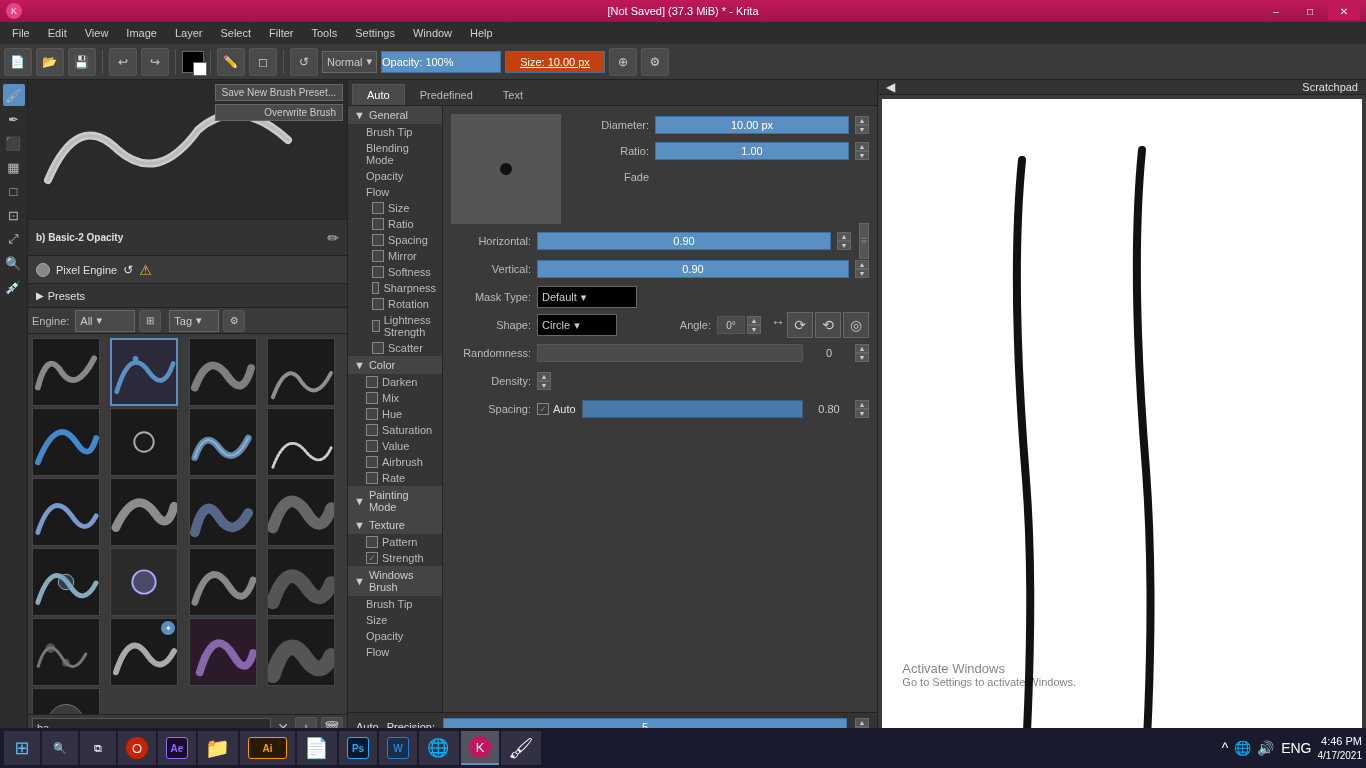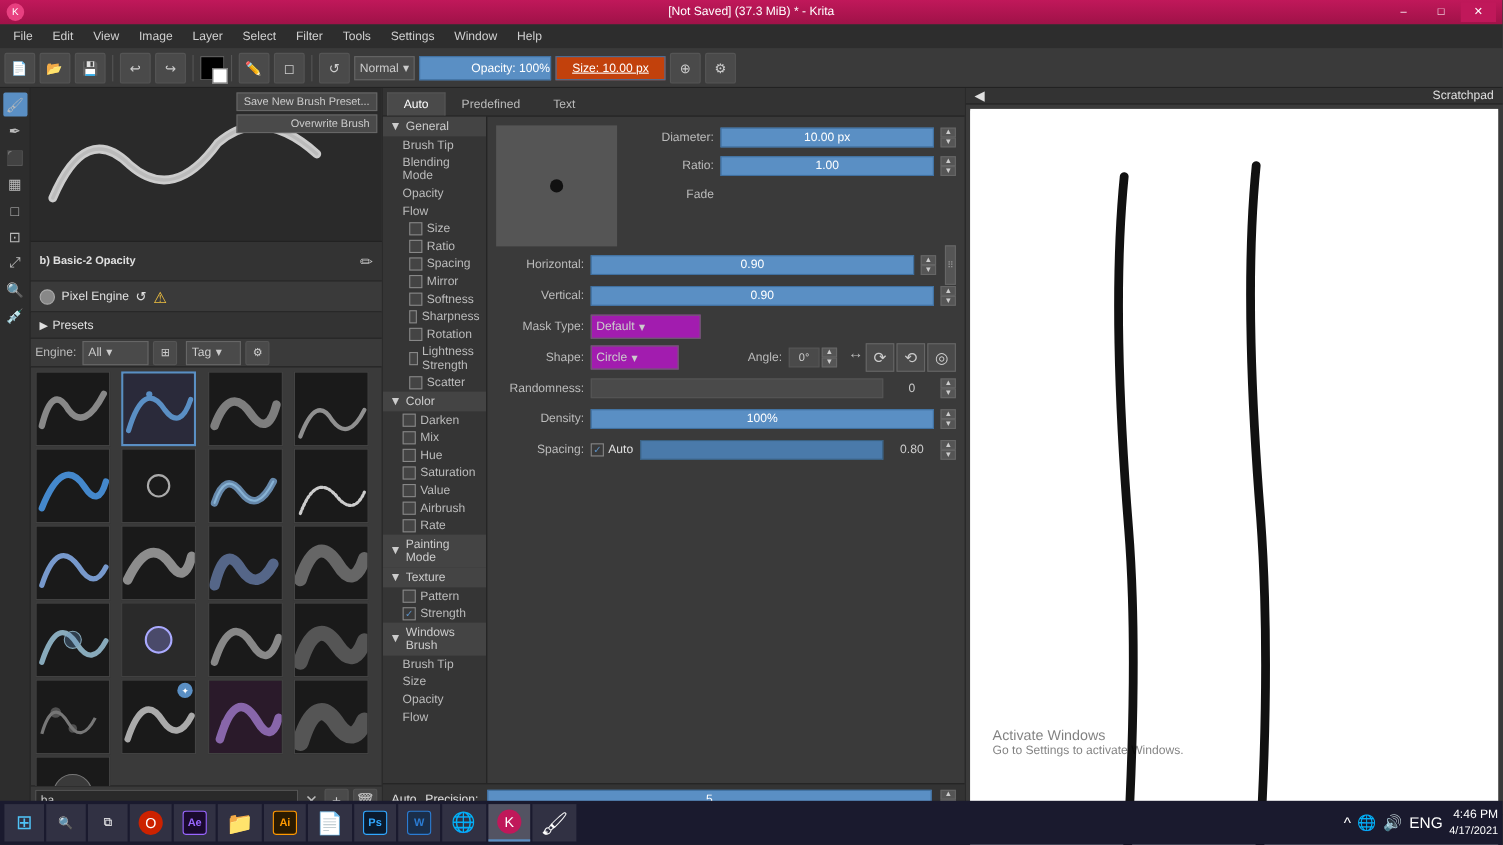--- a/index.html
+++ b/index.html
@@ -92,21 +92,21 @@
     }
     .tb-input-wide {
       height: 22px; width: 100px; background: #c2410c;
       border: 1px solid #4070a0; display: flex; align-items: center;
       justify-content: center; color: white; font-size: 11px; text-decoration: underline;
     }
     .opacity-bar {
       width: 120px; height: 22px;
       background: #5a8fc4;
       border: 1px solid #4070a0;
-      display: flex; align-items: center; justify-content: flex-end;
+      display: flex; align-items: center; justify-content: flex-start;
       color: white; font-size: 11px;
     }
 
     
     #main-layout {
       display: flex;
       width: 100%;
       height: calc(768px - 22px - 22px - 36px - 28px);
     }
 
@@ -302,21 +302,21 @@
       display: flex; align-items: center; justify-content: center;
       font-size: 7px; cursor: pointer; color: #ccc; line-height: 1;
     }
     .shape-btn {
       width: 26px; height: 26px;
       background: #4a4a4a; border: 1px solid #666;
       display: flex; align-items: center; justify-content: center;
       cursor: pointer; font-size: 12px; color: #ccc;
     }
     .shape-combo {
-      height: 22px; background: #a21caf;
+      height: 22px; background: #000000;
       border: 1px solid #666; color: #ccc;
       font-size: 11px; padding: 0 4px;
       display: flex; align-items: center; gap: 4px; min-width: 80px;
     }
 
     
     #settings-bottom {
       height: 28px;
       background: #333;
       display: flex;
@@ -910,23 +910,20 @@
           <div style="flex:1;height:18px;background:#4a4a4a;border:1px solid #555;"></div>
           <div style="width:40px;text-align:center;font-size:11px;color:#ccc;">0</div>
           <div class="param-spin">
             <div class="spin-btn">▲</div>
             <div class="spin-btn">▼</div>
           </div>
         </div>
 
         <div class="param-row">
           <div class="param-label">Density:</div>
-          <div style="flex:1;height:18px;background:#5a8fc4;border:1px solid #4070a0;display:flex;align-items:center;justify-content:center;">
-            <span style="color:white;font-size:11px;">100%</span>
-          </div>
           <div class="param-spin">
             <div class="spin-btn">▲</div>
             <div class="spin-btn">▼</div>
           </div>
         </div>
 
         <div class="param-row">
           <div class="param-label">Spacing:</div>
           <div class="cb-item">
             <div class="cb-box checked"></div>
@@ -1011,21 +1008,21 @@
   <div class="taskbar-btn">
     <div class="taskbar-icon" style="background:#cc2200;border-radius:50%;width:22px;height:22px;display:flex;align-items:center;justify-content:center;font-size:13px;color:white;">O</div>
   </div>
   <div class="taskbar-btn">
     <div class="taskbar-icon" style="background:#1a0a2e;border:1px solid #9966ff;border-radius:3px;width:22px;height:22px;display:flex;align-items:center;justify-content:center;font-size:10px;color:#9966ff;font-weight:bold;">Ae</div>
   </div>
   <div class="taskbar-btn">
     <div class="taskbar-icon" style="font-size:20px;">📁</div>
   </div>
   <div class="taskbar-btn">
-    <div class="taskbar-icon" style="background:#2a1a00;border:1px solid #ff9900;border-radius:3px;width:22px;height:22px;display:flex;align-items:center;justify-content:center;font-size:10px;color:#ff9900;font-weight:bold;">Ai</div>
+    <div class="taskbar-icon" style="background:#2a1a00;border:1px solid #ff9900;border-radius:3px;width:39px;height:22px;display:flex;align-items:center;justify-content:center;font-size:10px;color:#ff9900;font-weight:bold;">Ai</div>
   </div>
   <div class="taskbar-btn">
     <div class="taskbar-icon" style="font-size:20px;">📄</div>
   </div>
   <div class="taskbar-btn">
     <div class="taskbar-icon" style="background:#0a1a2e;border:1px solid #31a8ff;border-radius:3px;width:22px;height:22px;display:flex;align-items:center;justify-content:center;font-size:10px;color:#31a8ff;font-weight:bold;">Ps</div>
   </div>
   <div class="taskbar-btn">
     <div class="taskbar-icon" style="background:#1a2e4a;border:1px solid #2b7cd3;border-radius:3px;width:22px;height:22px;display:flex;align-items:center;justify-content:center;font-size:10px;color:#2b7cd3;font-weight:bold;">W</div>
   </div>

